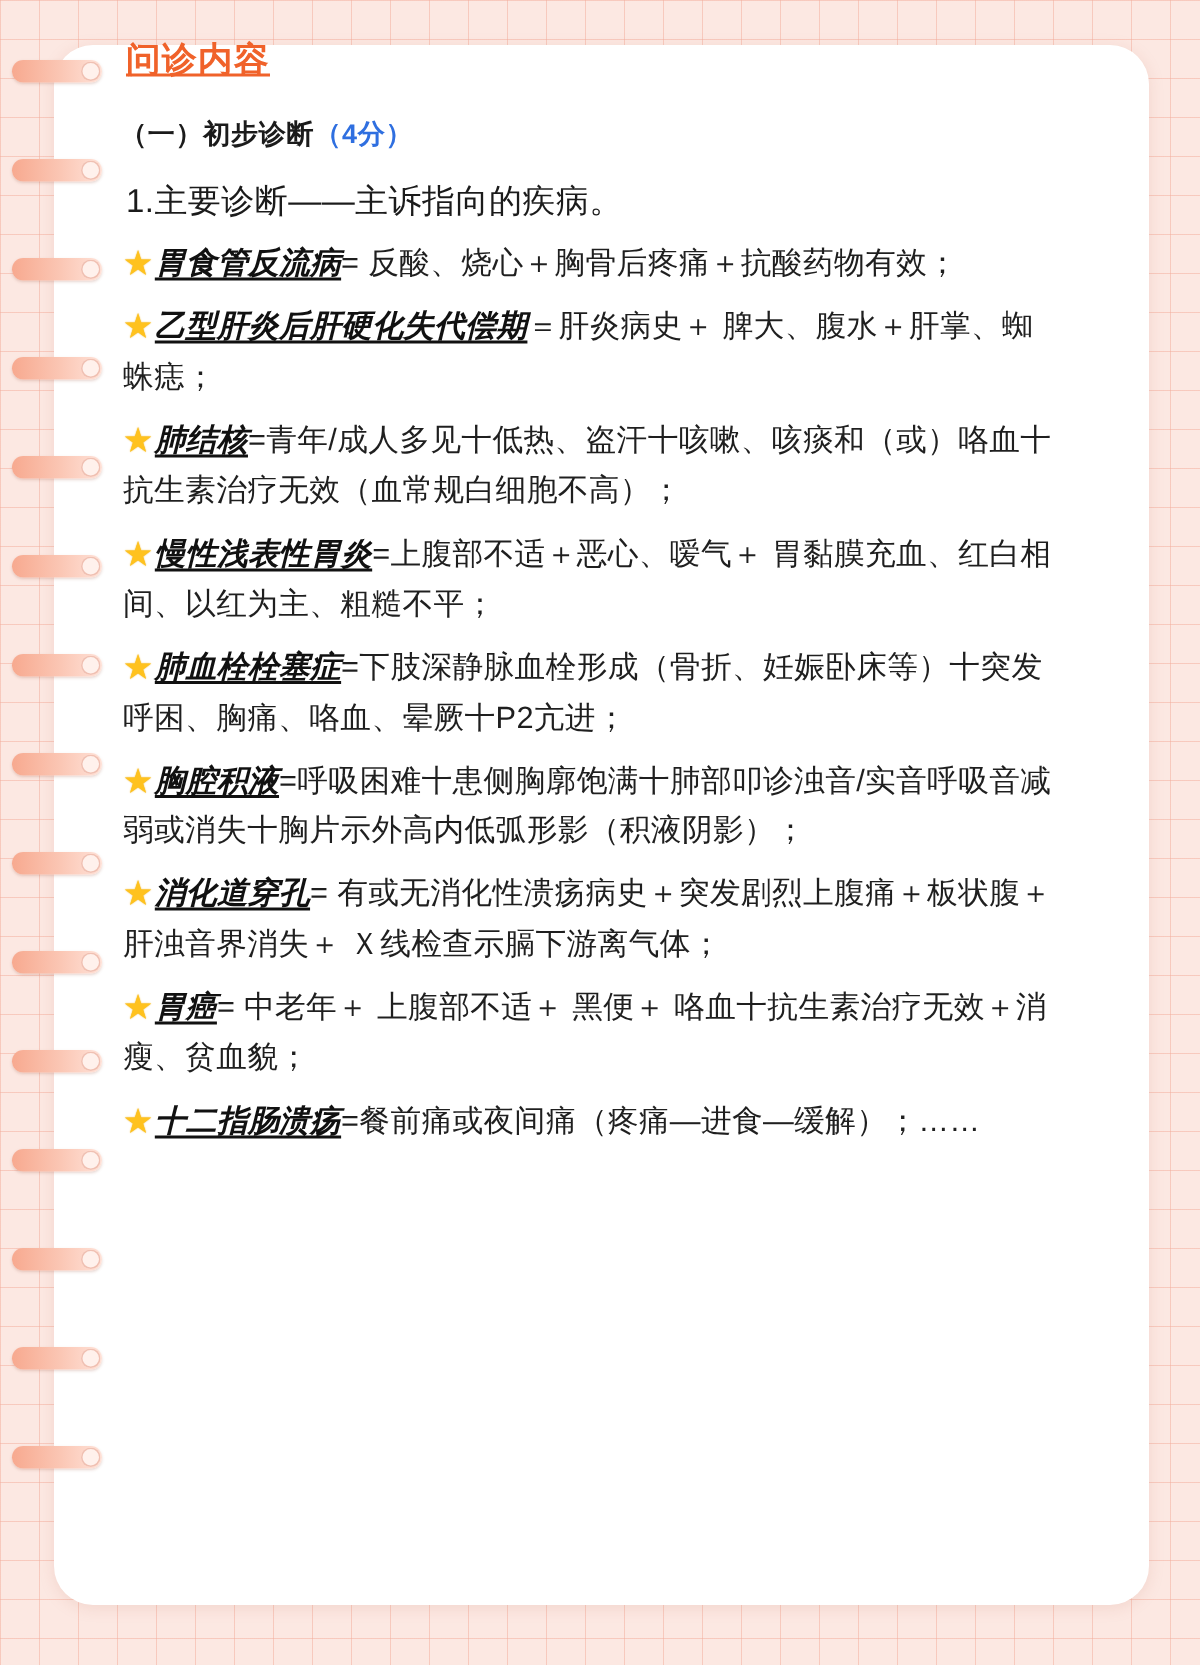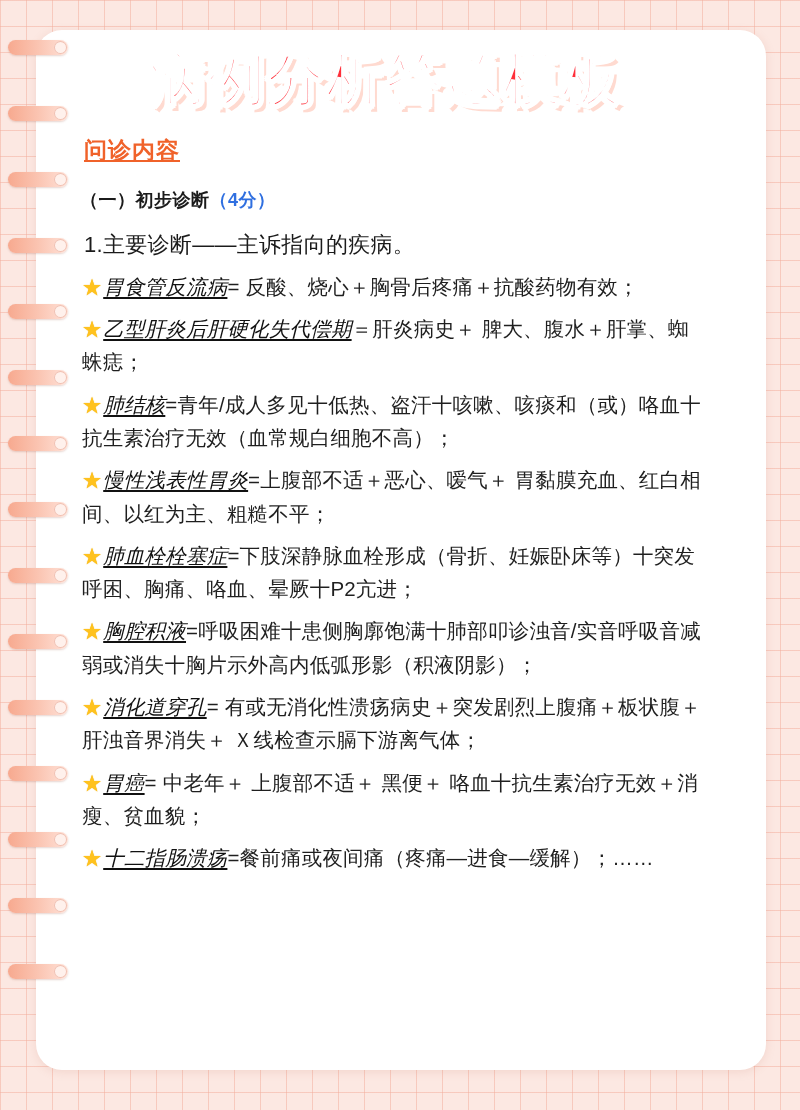--- a/index.html
+++ b/index.html
@@ -144,21 +144,21 @@
     padding-left: 0;
     letter-spacing: 0.2px;
   }
   .star {
     color: #ffc21e;
     font-size: 20px;
     margin-right: 1px;
     text-shadow: 0 0 1px #e8a600;
   }
   .term {
-    font-weight: 400;
+    font-weight: 700;
     font-style: italic;
     text-decoration: underline;
     text-underline-offset: 3px;
     text-decoration-thickness: 1.5px;
     color: #111111;
   }
   .desc {
     color: #1f1f1f;
     text-align: right;
   }
@@ -192,23 +192,20 @@
     <div class="ring" style="top:594px"></div>
     <div class="ring" style="top:660px"></div>
     <div class="ring" style="top:726px"></div>
     <div class="ring" style="top:792px"></div>
     <div class="ring" style="top:858px"></div>
     <div class="ring" style="top:924px"></div>
   </div>
 
   <div class="content">
 
-    <div class="title-wrap">
-      <span class="title">病例分析答题模板</span>
-    </div>
 
     <div class="section-label">问诊内容</div>
 
     <div class="subsection">
       <span>（一）初步诊断</span><span class="score">（4分）</span>
     </div>
 
     <div class="item-head">1.主要诊断——主诉指向的疾病。</div>
 
     <div class="entries">

